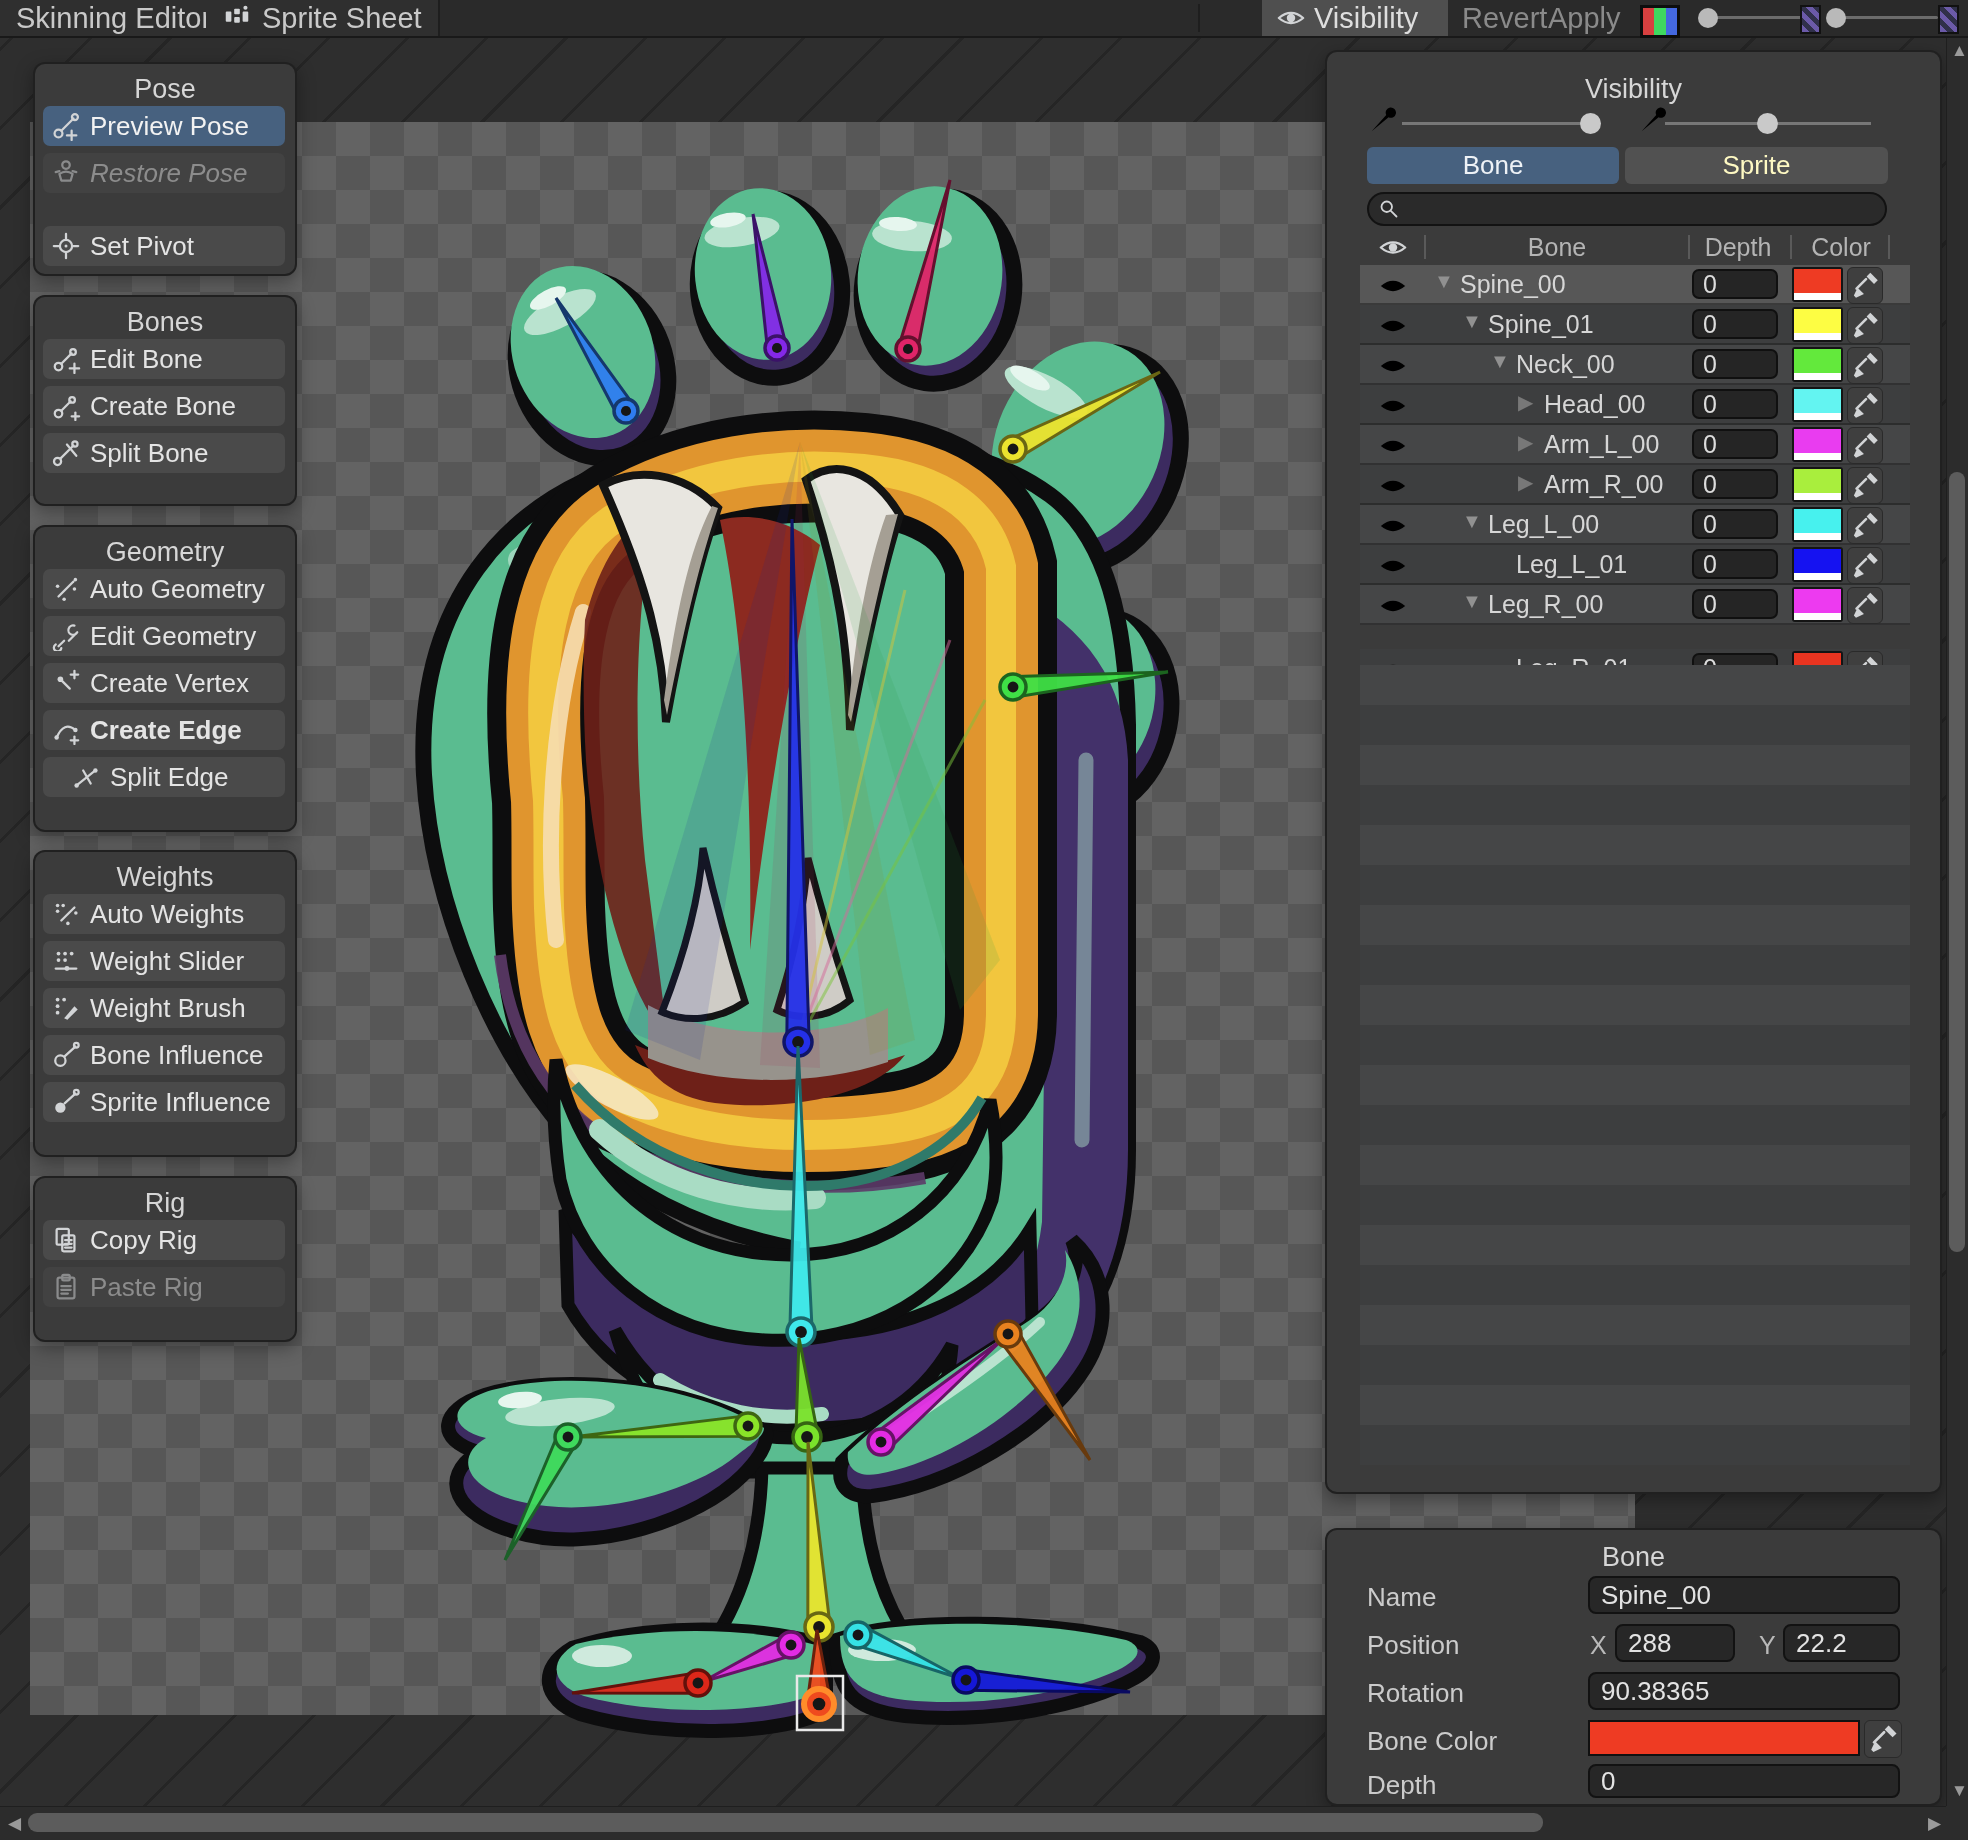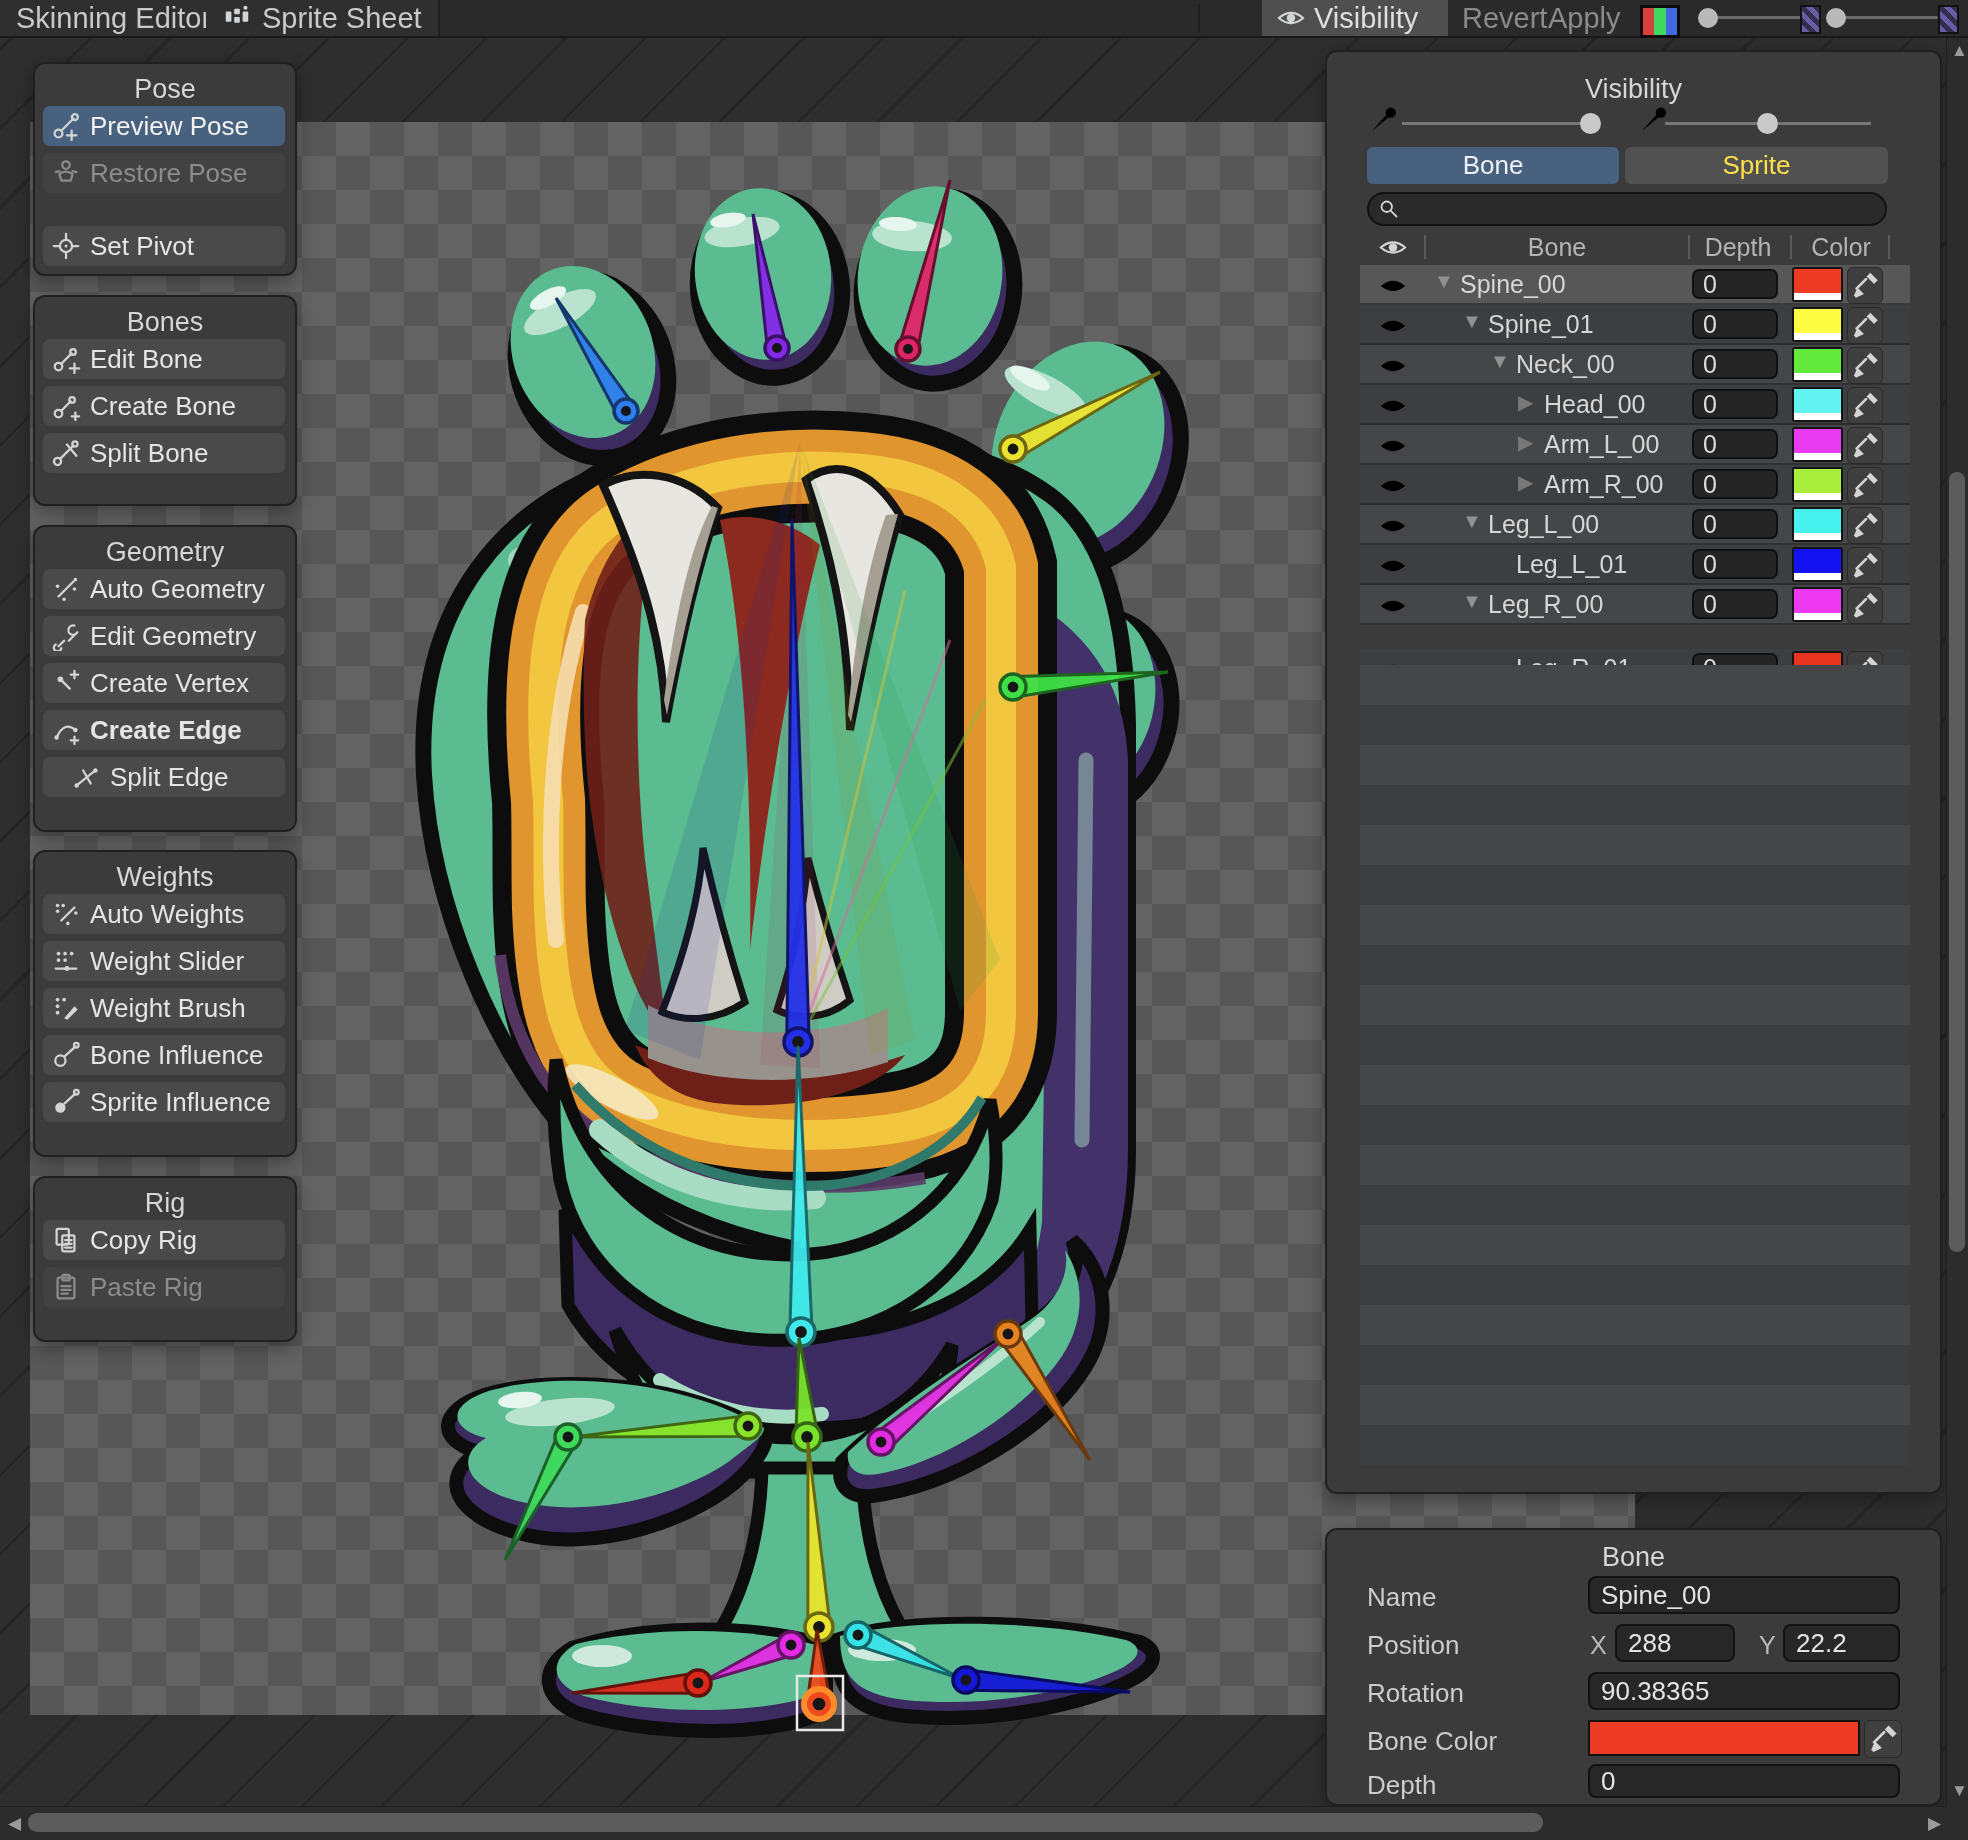--- a/index.html
+++ b/index.html
@@ -45,21 +45,21 @@
   .tool-btn.selected{background:#47617f;color:#f2f2f2;}
   .tool-btn.disabled{background:#424242;color:#8c8c8c;}
   .tool-btn.disabled .ic{opacity:.5;}
   .ic{width:30px;height:30px;flex:0 0 30px;}
   .ic svg{width:100%;height:100%;stroke:#d2d4d6;fill:none;stroke-width:2.4;stroke-linecap:round;stroke-linejoin:round;}
   .ic svg .f{fill:#d2d4d6;stroke:none;}
 
   
   #vis-panel{left:1325px;top:50px;width:613px;height:1440px;}
   .vtab{position:absolute;height:37px;border-radius:6px;display:flex;align-items:center;justify-content:center;
-        font-size:26px;color:#fde047;background:#515151;}
+        font-size:26px;color:#fef9c3;background:#515151;}
   .vtab.sel{background:#47617f;color:#eef2f6;}
   #vis-search{position:absolute;left:40px;top:140px;width:520px;height:34px;background:#2a2a2a;
      border:2px solid #121212;border-radius:18px;box-sizing:border-box;display:flex;align-items:center;padding-left:8px;}
   .hdr{position:absolute;top:178px;height:35px;font-size:25px;color:#b4b4b4;display:flex;align-items:center;}
   .hsep{position:absolute;top:183px;width:2px;height:24px;background:#5a5a5a;}
   .vrow{position:absolute;left:33px;width:550px;height:40px;box-shadow:inset 0 -2px rgba(25,25,25,.45);}
   .vrow .eye{position:absolute;left:18px;top:6px;width:30px;height:28px;}
   .fold{position:absolute;top:5px;font-size:20px;color:#919191;}
   .fold.closed{color:#787878;}
   .bname{position:absolute;top:5px;font-size:25px;color:#d6d6d6;white-space:nowrap;}
@@ -366,21 +366,21 @@
       <div class="tool-btn selected" style="top: 42px;">
         <span class="ic"><svg viewBox="0 0 32 32">
             <circle cx="8" cy="24" r="4.2"></circle>
             <line x1="11" y1="21" x2="24" y2="8"></line>
             <circle cx="25.5" cy="6.5" r="3.2"></circle>
             <line x1="17" y1="26" x2="27" y2="26"></line>
             <line x1="22" y1="21" x2="22" y2="31"></line>
           </svg></span>
         <span>Preview Pose</span>
       </div>
-      <div class="tool-btn disabled" style="top: 89px;">
+      <div class="tool-btn disabled" style="top: 89px; font-style: italic;">
         <span class="ic"><svg viewBox="0 0 32 32">
             <circle cx="16" cy="7.5" r="4"></circle>
             <path d="M9,17 Q16,12 23,17 L21,24 L11,24 Z"></path>
             <line x1="5" y1="15" x2="9" y2="14"></line>
             <line x1="27" y1="15" x2="23" y2="14"></line>
           </svg></span>
         <span>Restore Pose</span>
       </div>
       <div class="tool-btn" style="top: 162px;">
         <span class="ic"><svg viewBox="0 0 32 32">

